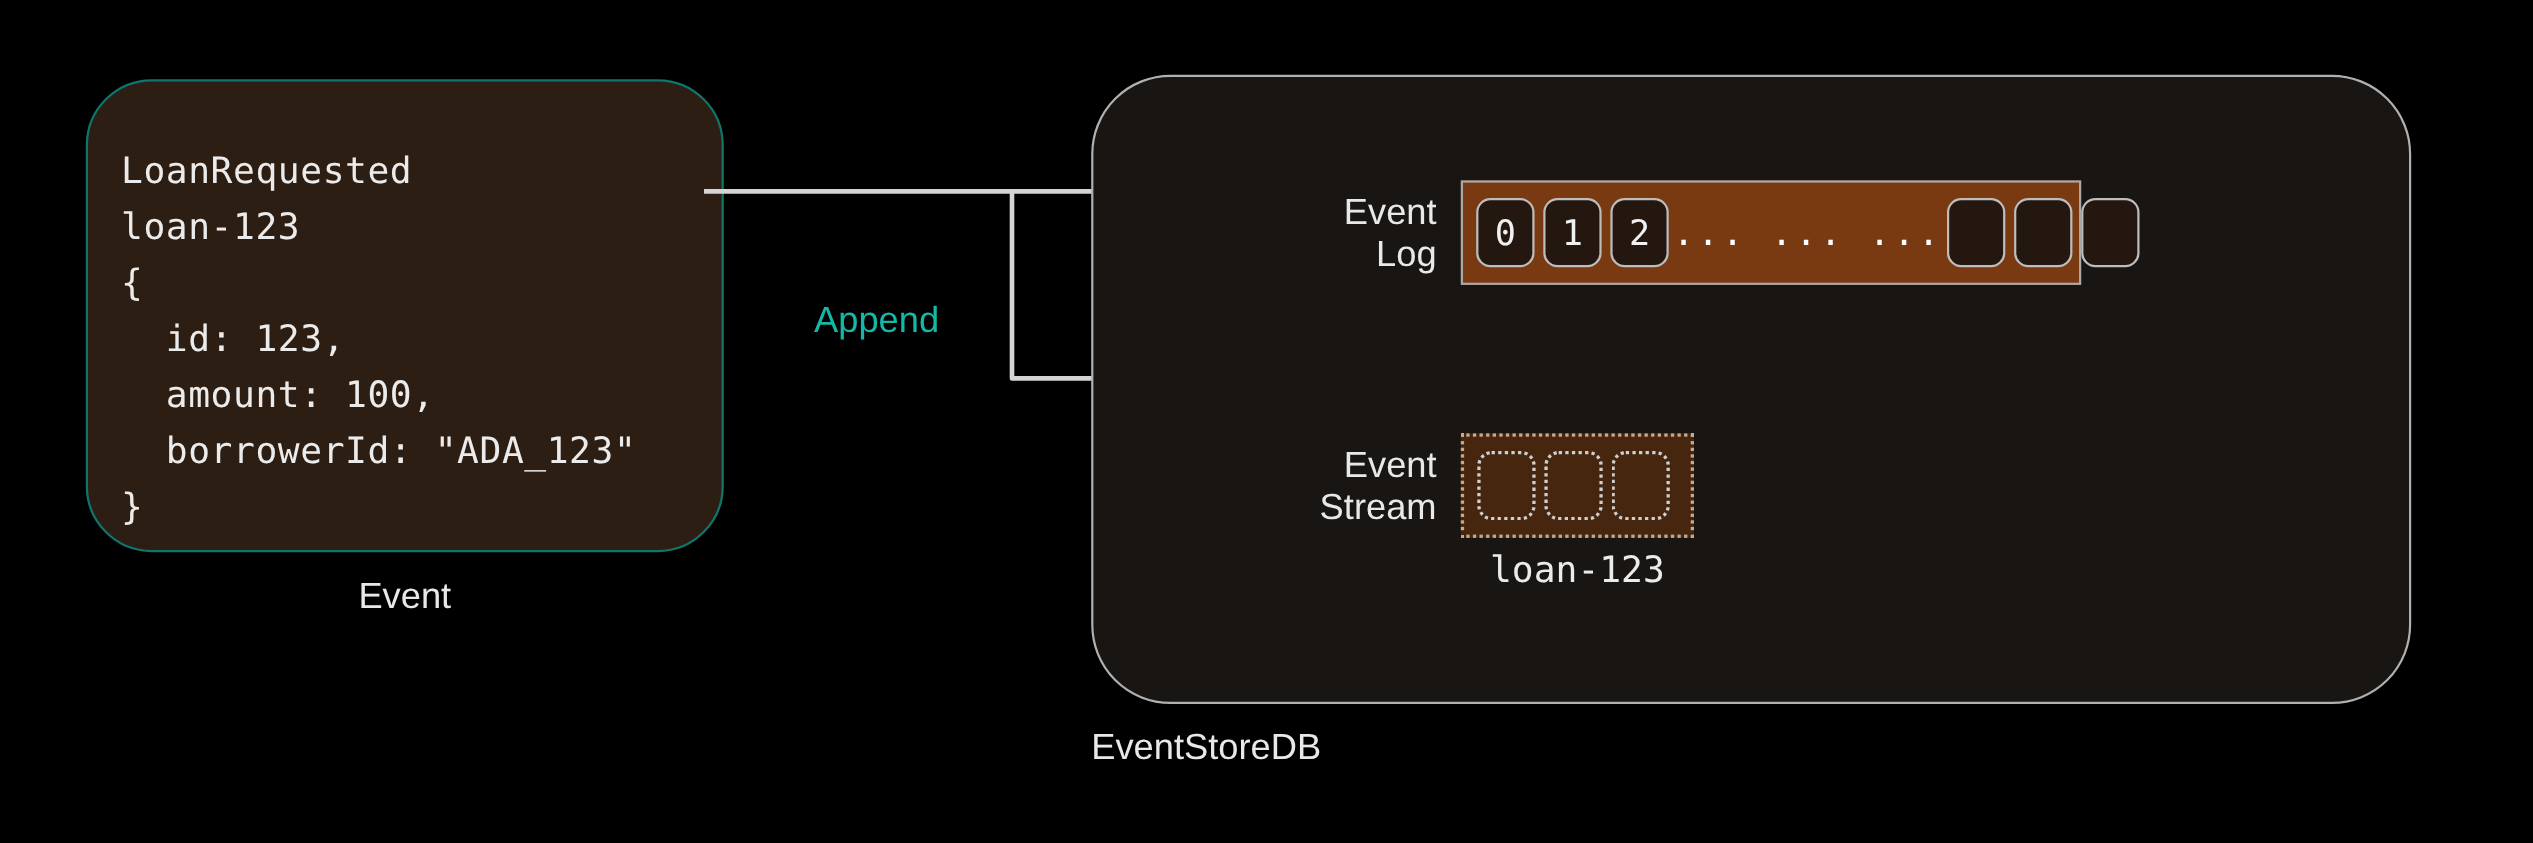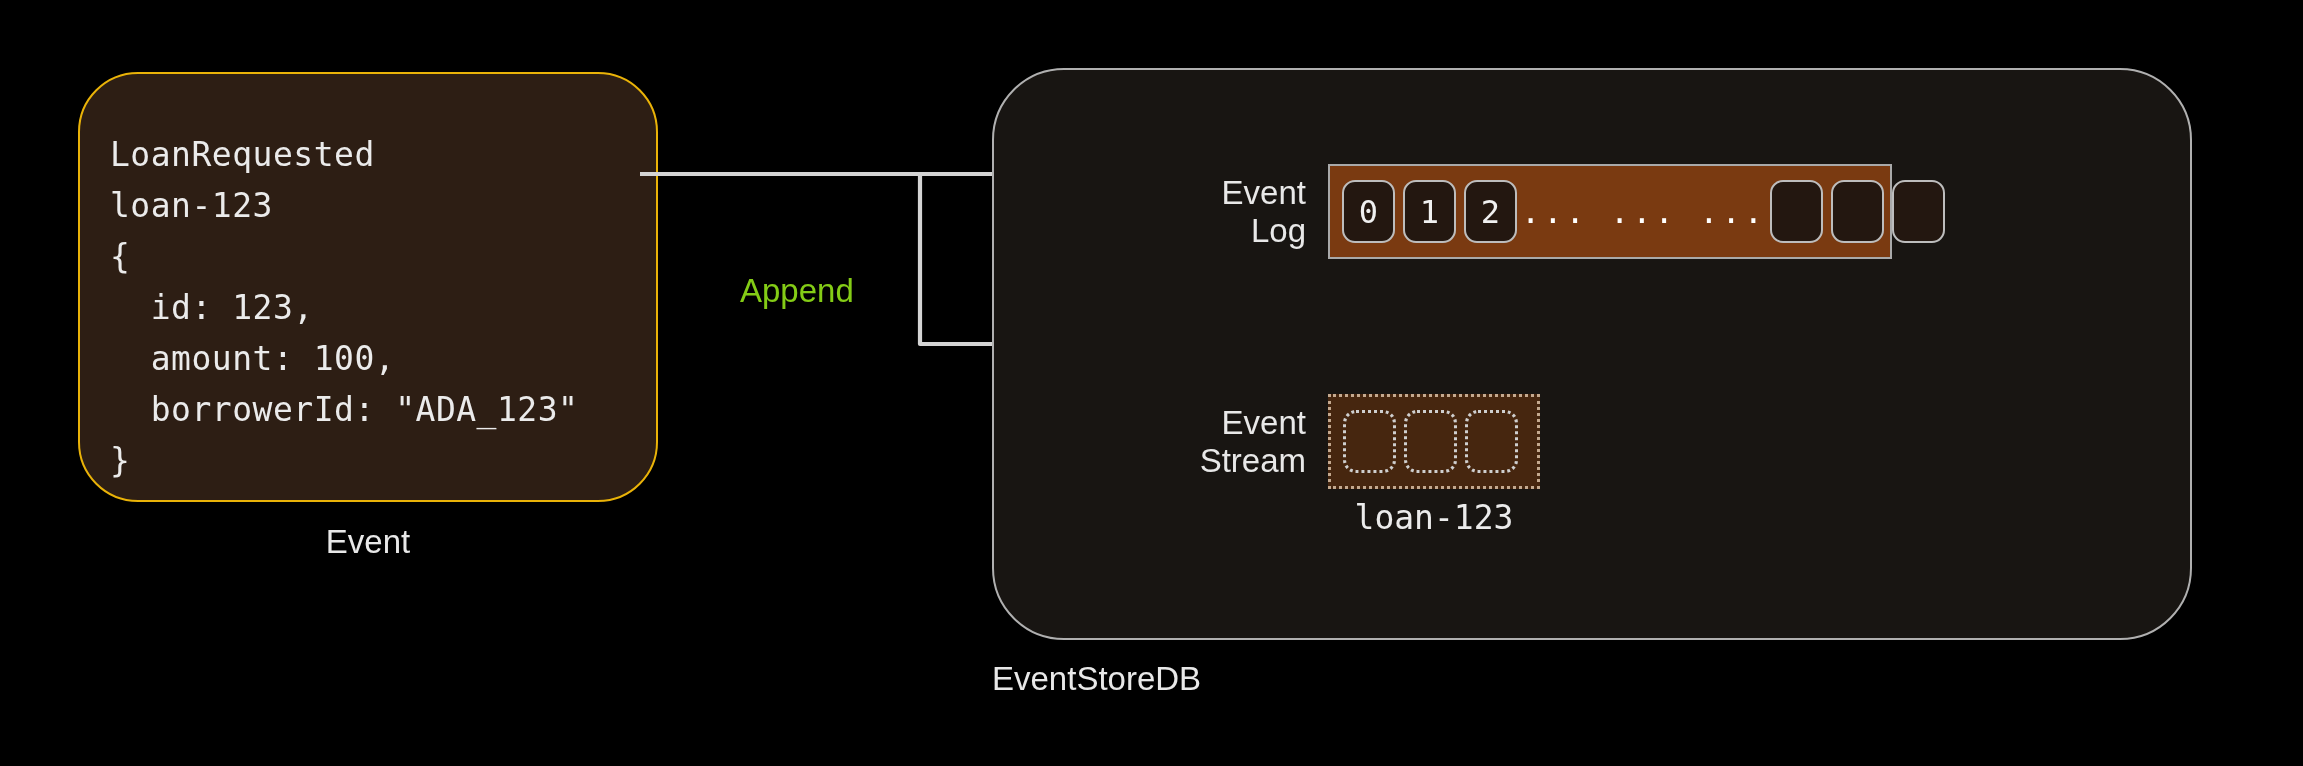--- a/index.html
+++ b/index.html
@@ -16,21 +16,21 @@
   }
 
   
   #event-card {
     position: absolute;
     left: 78px;
     top: 72px;
     width: 580px;
     height: 430px;
     background: #2d1e14;
-    border: 2px solid #eab308;
+    border: 2px solid #0f766e;
     border-radius: 60px;
     box-sizing: border-box;
   }
   #event-code {
     position: absolute;
     left: 30px;
     top: 22px;
     font-family: "DejaVu Sans Mono", "Liberation Mono", monospace;
     font-size: 33px;
     line-height: 51px;
@@ -57,21 +57,21 @@
     height: 260px;
     overflow: visible;
   }
 
   
   #append-label {
     position: absolute;
     left: 740px;
     top: 272px;
     font-size: 33px;
-    color: #84cc16;
+    color: #14b8a6;
   }
 
   
   #eventstore-card {
     position: absolute;
     left: 992px;
     top: 68px;
     width: 1200px;
     height: 572px;
     background: #181512;

